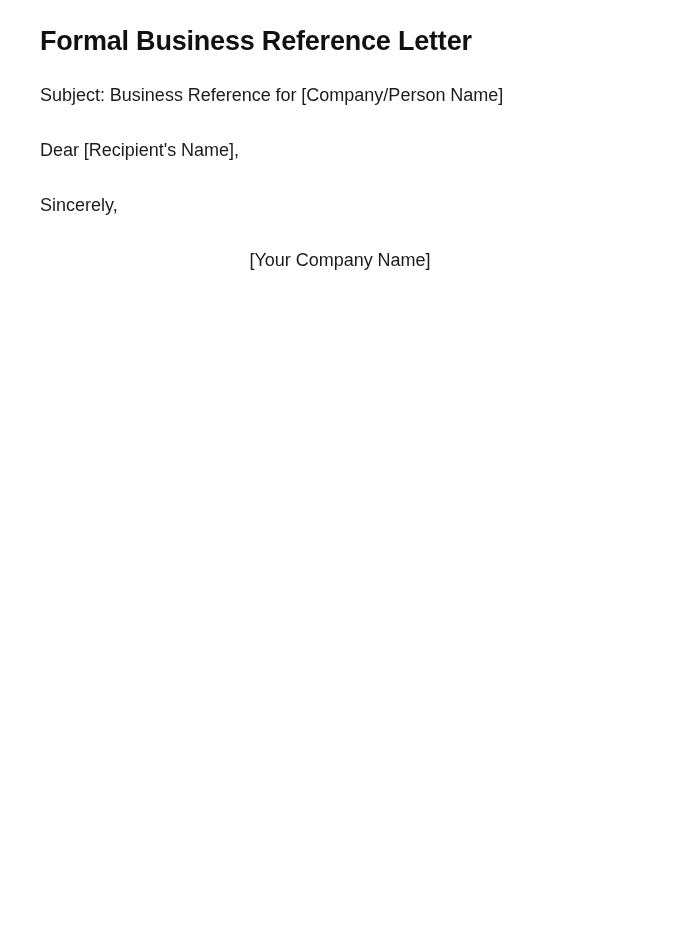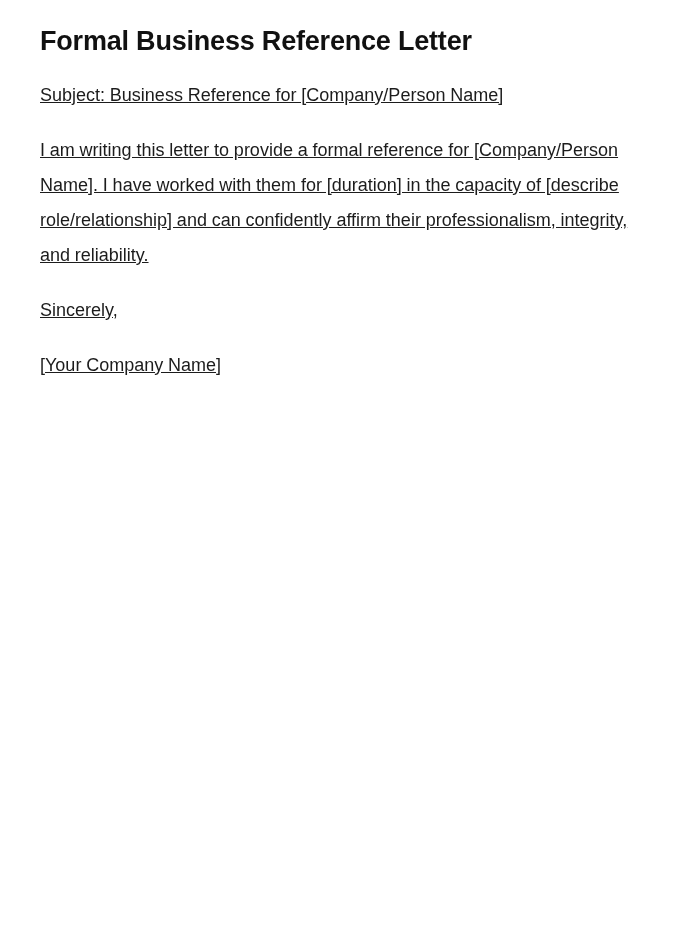--- a/index.html
+++ b/index.html
@@ -42,45 +42,45 @@
   .para {
     font-family: "Liberation Sans", sans-serif;
     font-size: 18px;
     line-height: 35px;
     font-weight: 400;
     color: #1c1c1c;
     margin: 0 0 20px 0;
     padding: 0;
     text-align: left;
     word-spacing: -0.2px;
-    text-decoration: underline;
   }
 
   .para:last-child {
     margin-bottom: 0;
+    text-align: center;
   }
 
   .para.sig-line {
     margin-bottom: 20px;
     margin-top: 19px;
   }
 </style>
 </head>
 <body>
 
 <div class="letter">
 
   <h1 class="letter-title">Formal Business Reference Letter</h1>
 
   <div class="letter-body">
 
     <p class="para">Subject: Business Reference for [Company/Person Name]</p>
 
+    <p class="para">Dear [Recipient's Name],</p>
 
-    <p class="para">I am writing this letter to provide a formal reference for [Company/Person Name]. I have worked with them for [duration] in the capacity of [describe role/relationship] and can confidently affirm their professionalism, integrity, and reliability.</p>
 
 
 
     <p class="para sig-line">Sincerely,</p>
 
 
 
     <p class="para sig-line">[Your Company Name]</p>
 
   </div>

